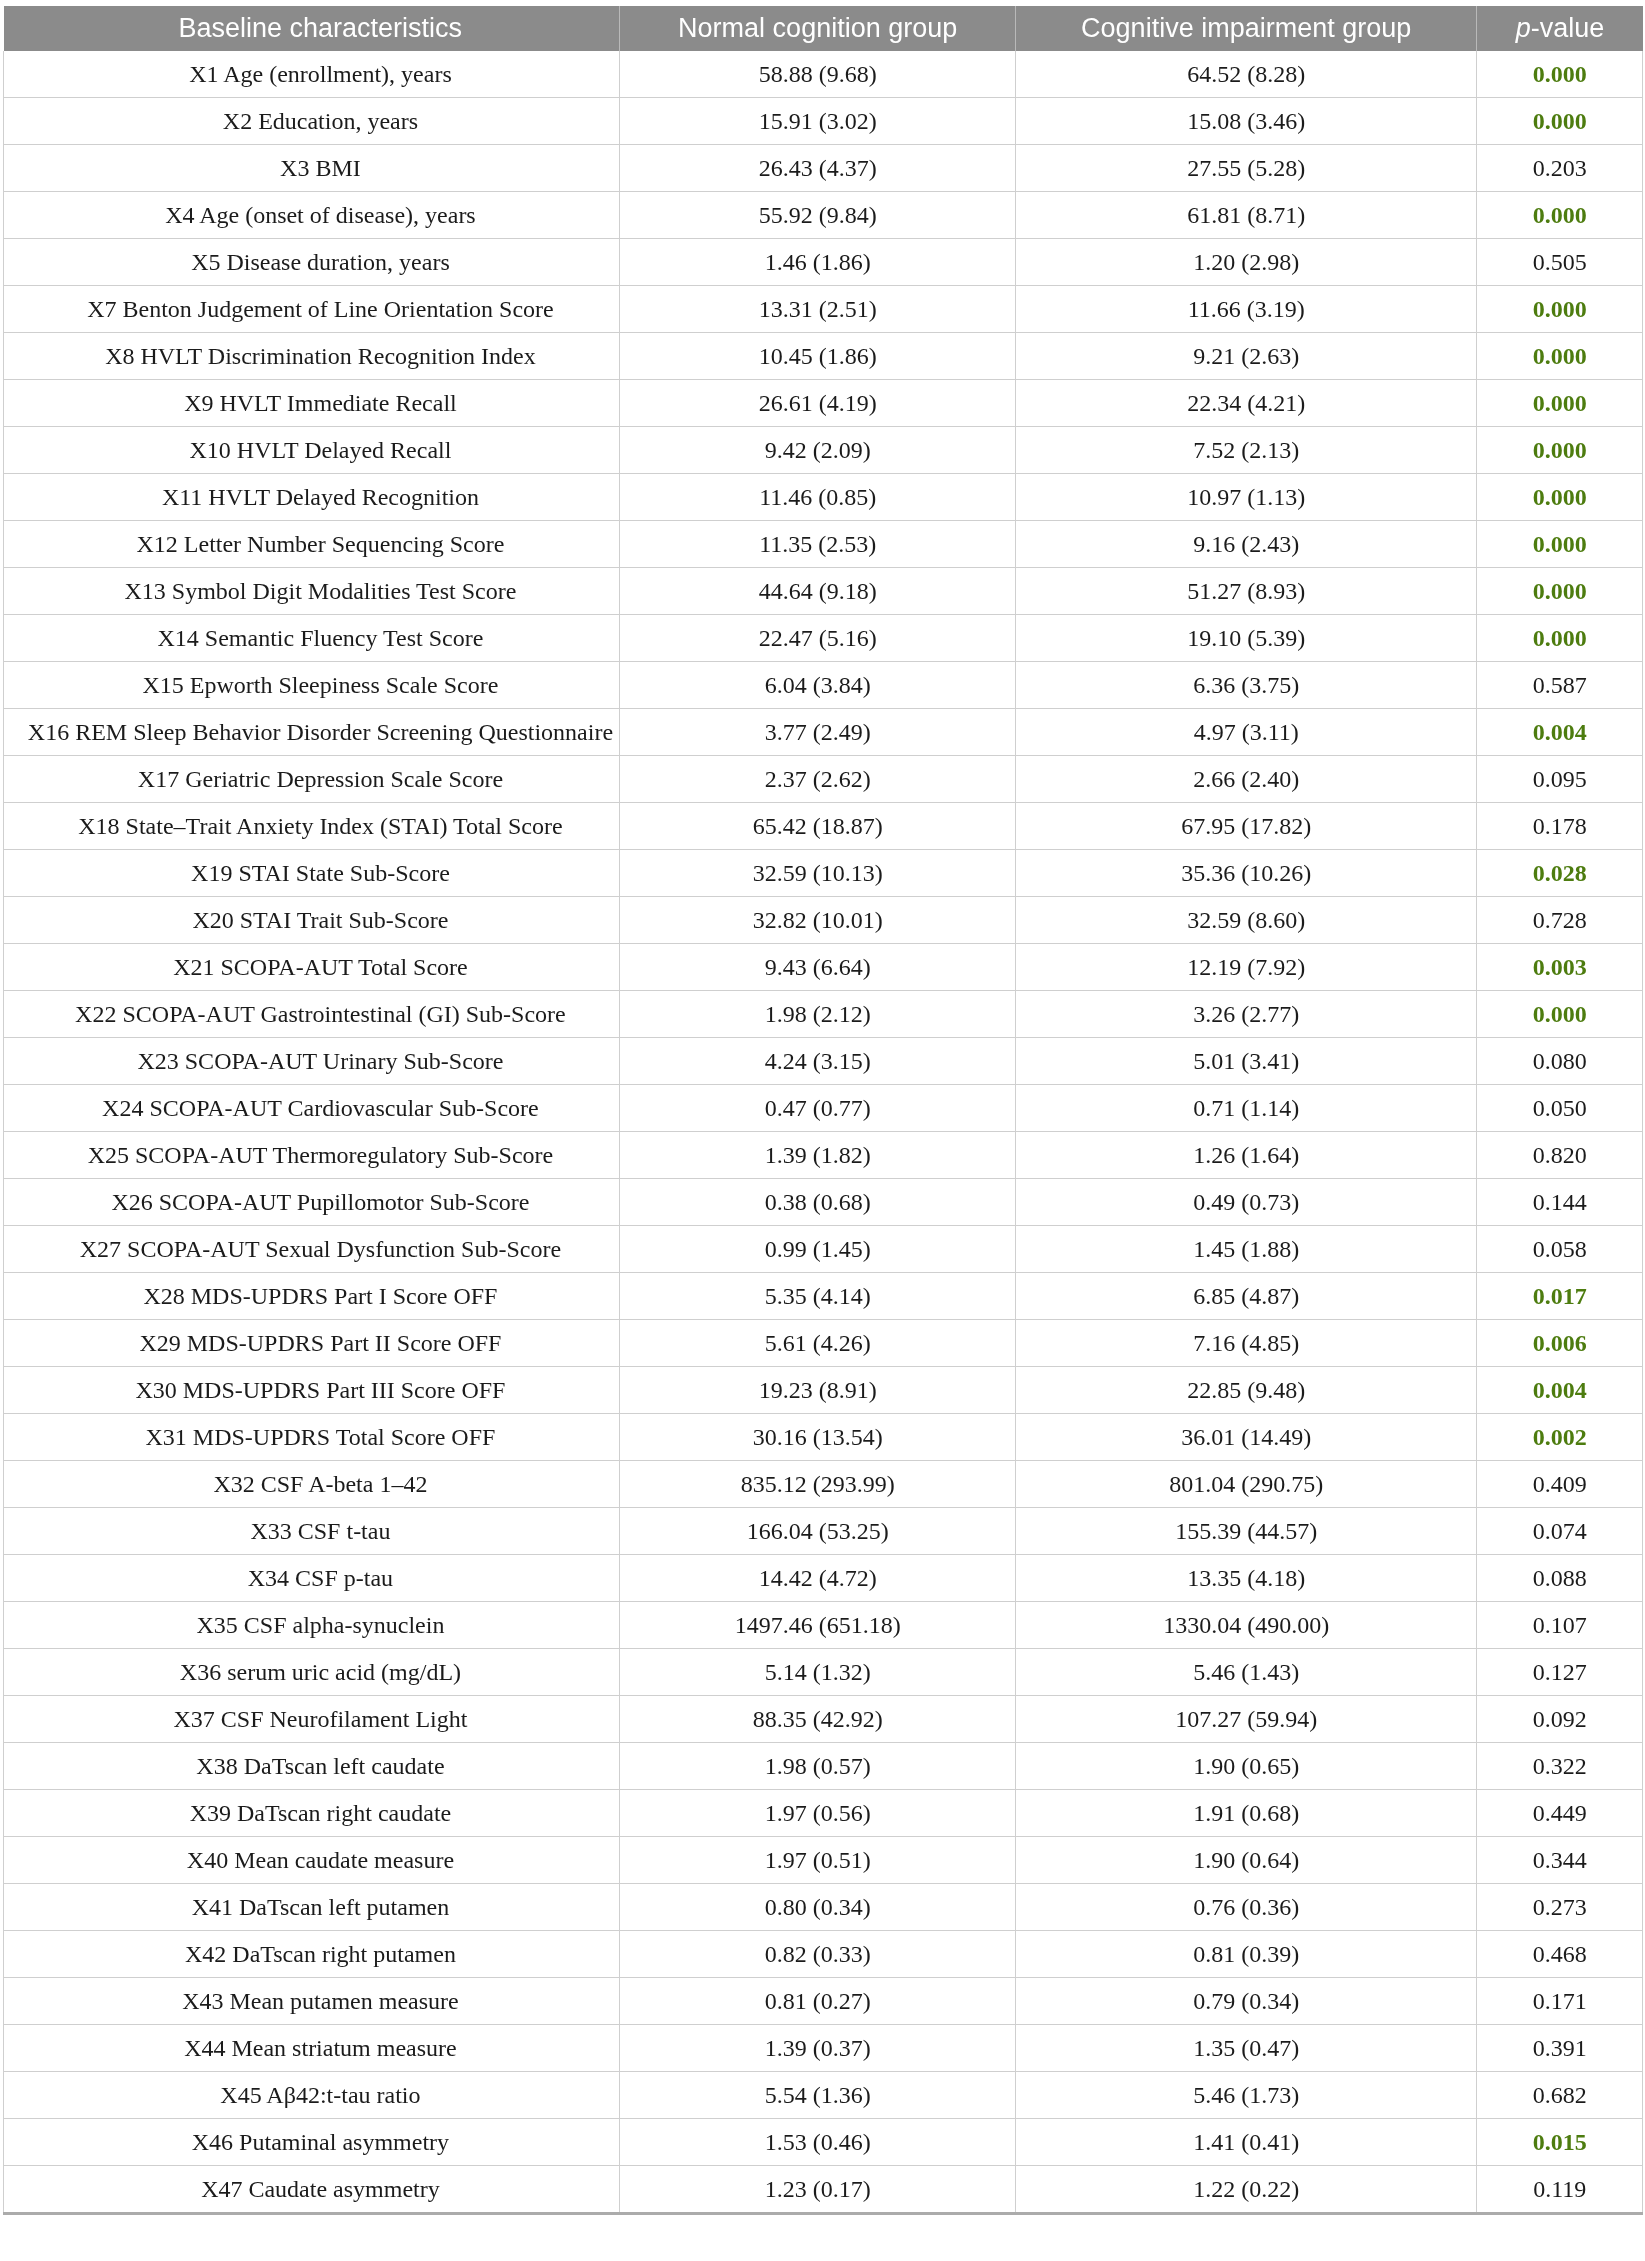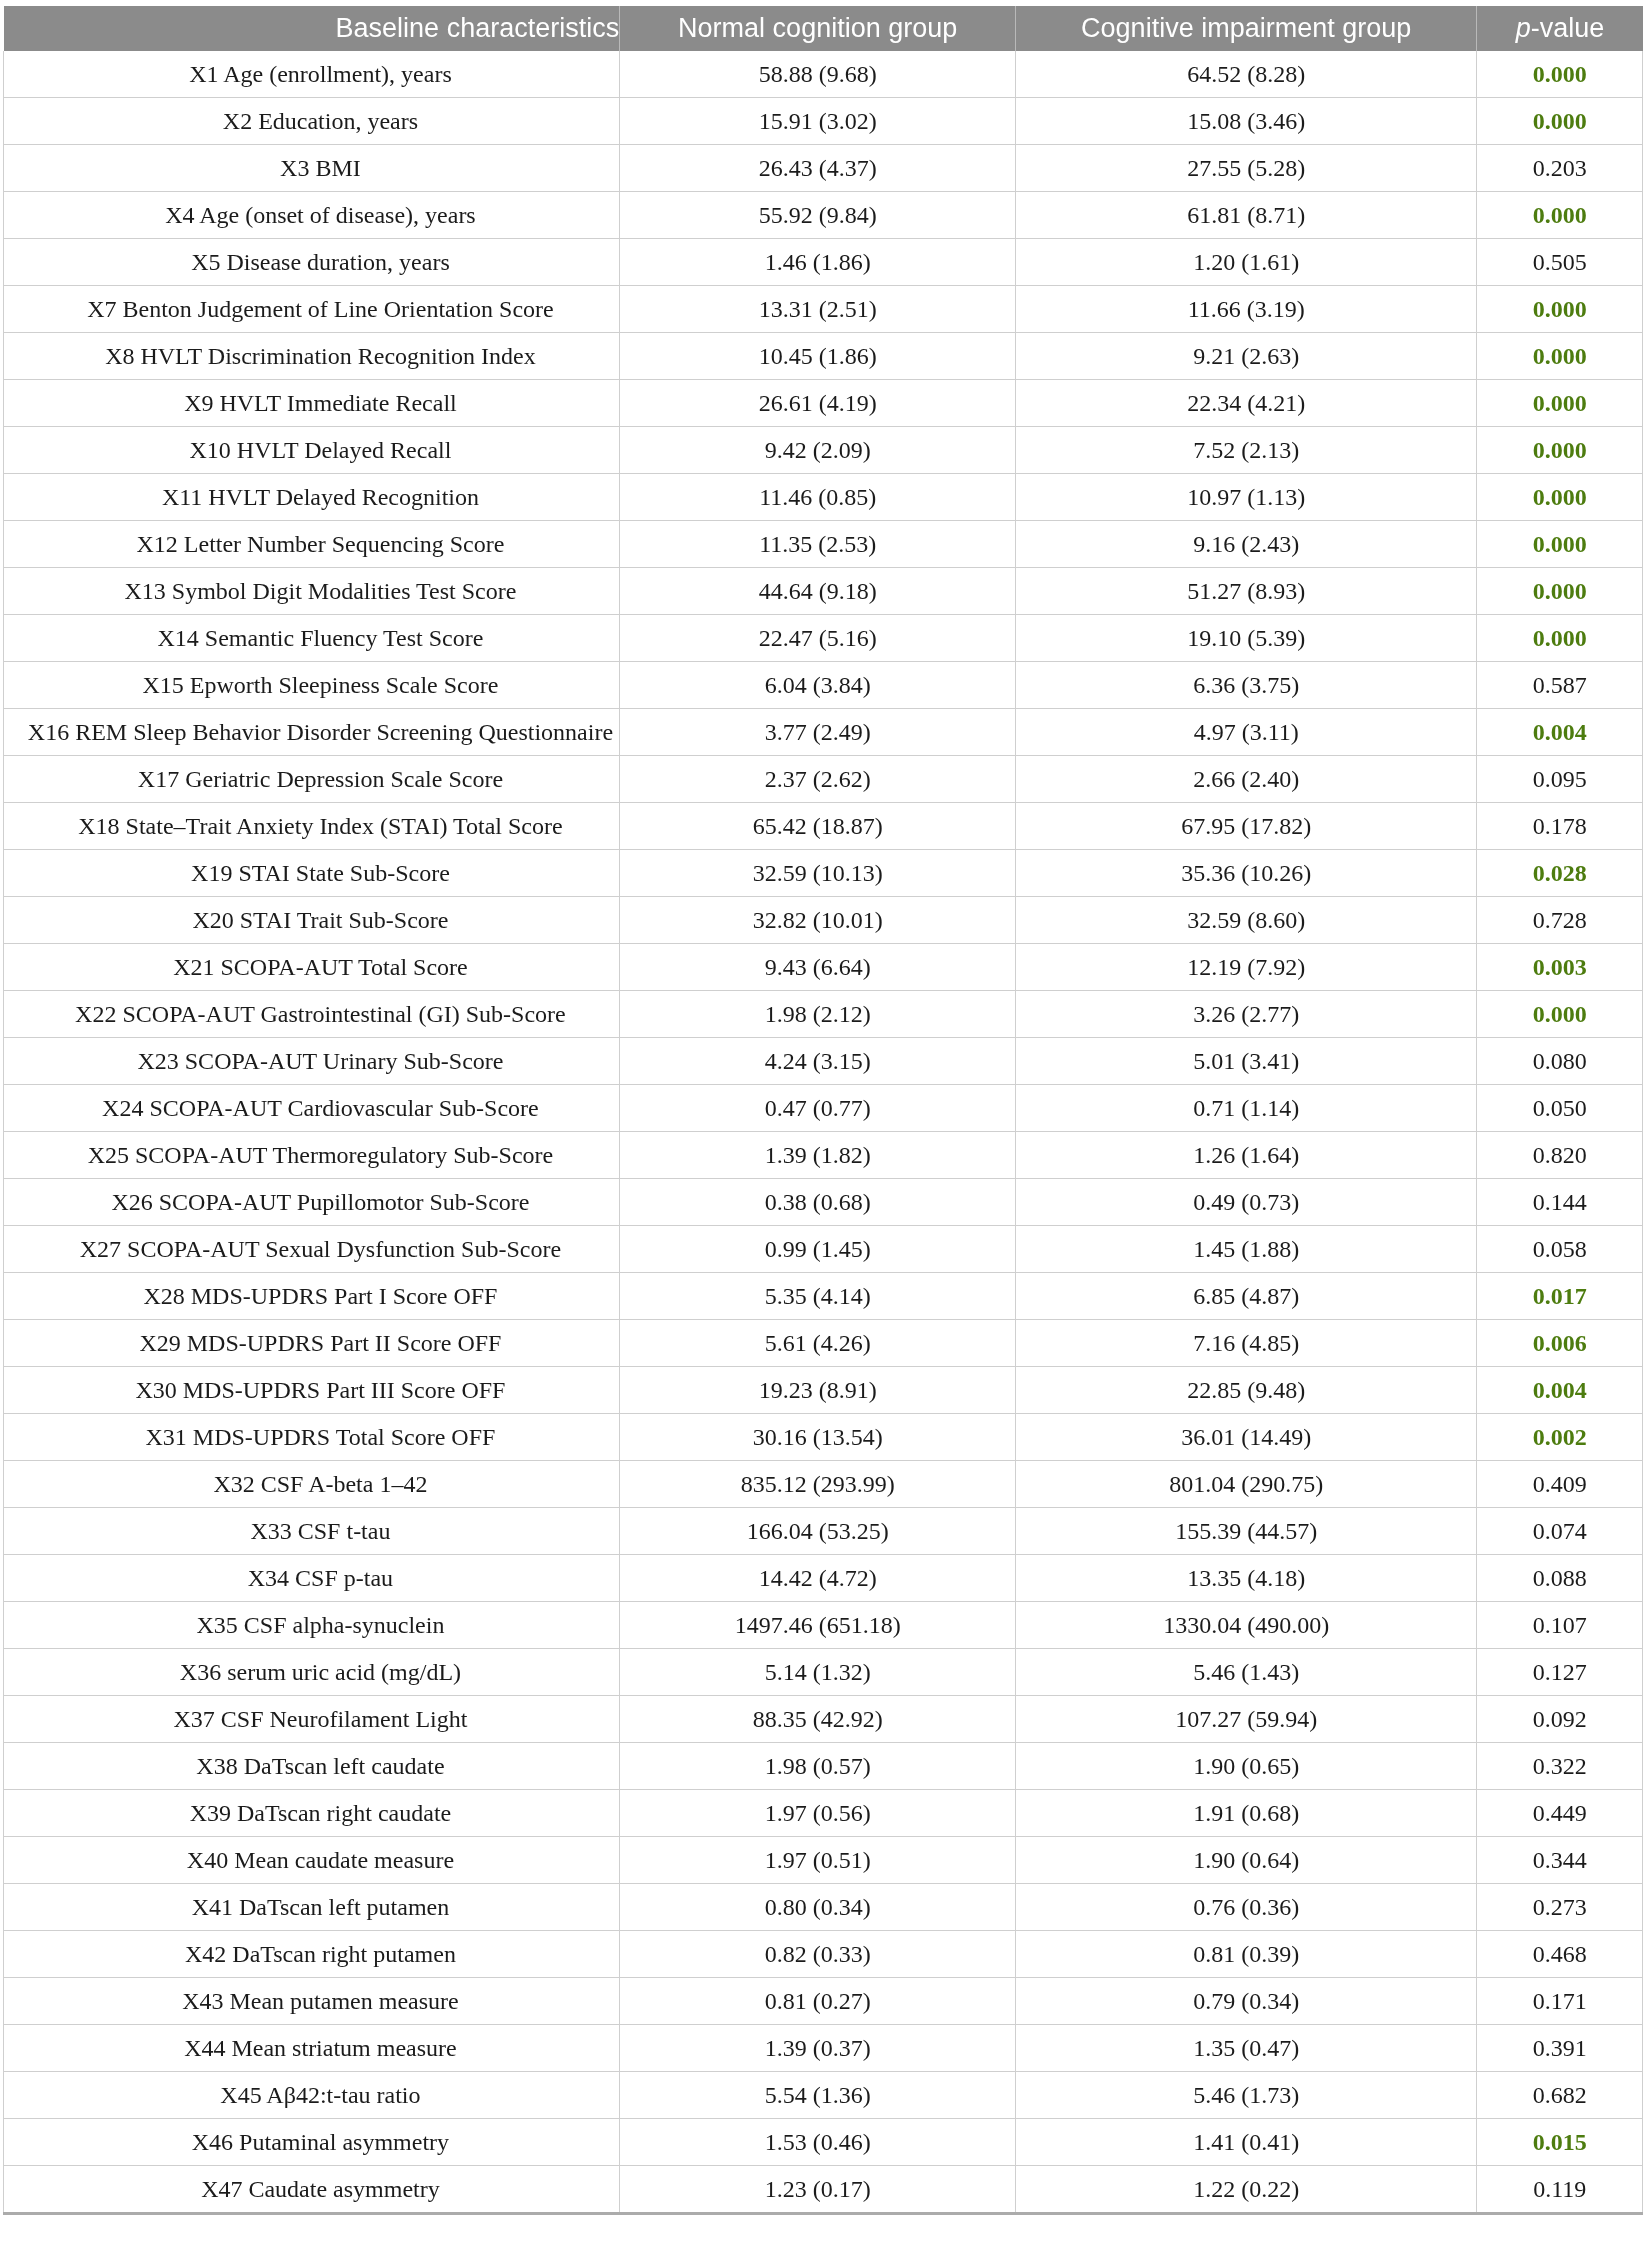--- a/index.html
+++ b/index.html
@@ -35,21 +35,21 @@
     height: 45px;
     text-align: center;
     vertical-align: middle;
     padding: 0;
     border: none;
   }
   thead th + th {
     border-left: 1.6px solid #b9b9b9;
   }
   thead th.h-label {
-    text-align: right;
+    text-align: center;
     padding-left: 17.5px;
   }
   thead th .p-italic {
     font-style: italic;
   }
 
   tbody td {
     font-family: "Liberation Serif", serif;
     font-size: 24px;
     color: #1b1b1b;
@@ -120,21 +120,21 @@
         </tr>
         <tr>
           <td class="cell-label">X4 Age (onset of disease), years</td>
           <td class="cell-normal">55.92 (9.84)</td>
           <td class="cell-impair">61.81 (8.71)</td>
           <td class="cell-pval sig">0.000</td>
         </tr>
         <tr>
           <td class="cell-label">X5 Disease duration, years</td>
           <td class="cell-normal">1.46 (1.86)</td>
-          <td class="cell-impair">1.20 (1.61)</td>
+          <td class="cell-impair">1.20 (2.98)</td>
           <td class="cell-pval">0.505</td>
         </tr>
         <tr>
           <td class="cell-label">X7 Benton Judgement of Line Orientation Score</td>
           <td class="cell-normal">13.31 (2.51)</td>
           <td class="cell-impair">11.66 (3.19)</td>
           <td class="cell-pval sig">0.000</td>
         </tr>
         <tr>
           <td class="cell-label">X8 HVLT Discrimination Recognition Index</td>

